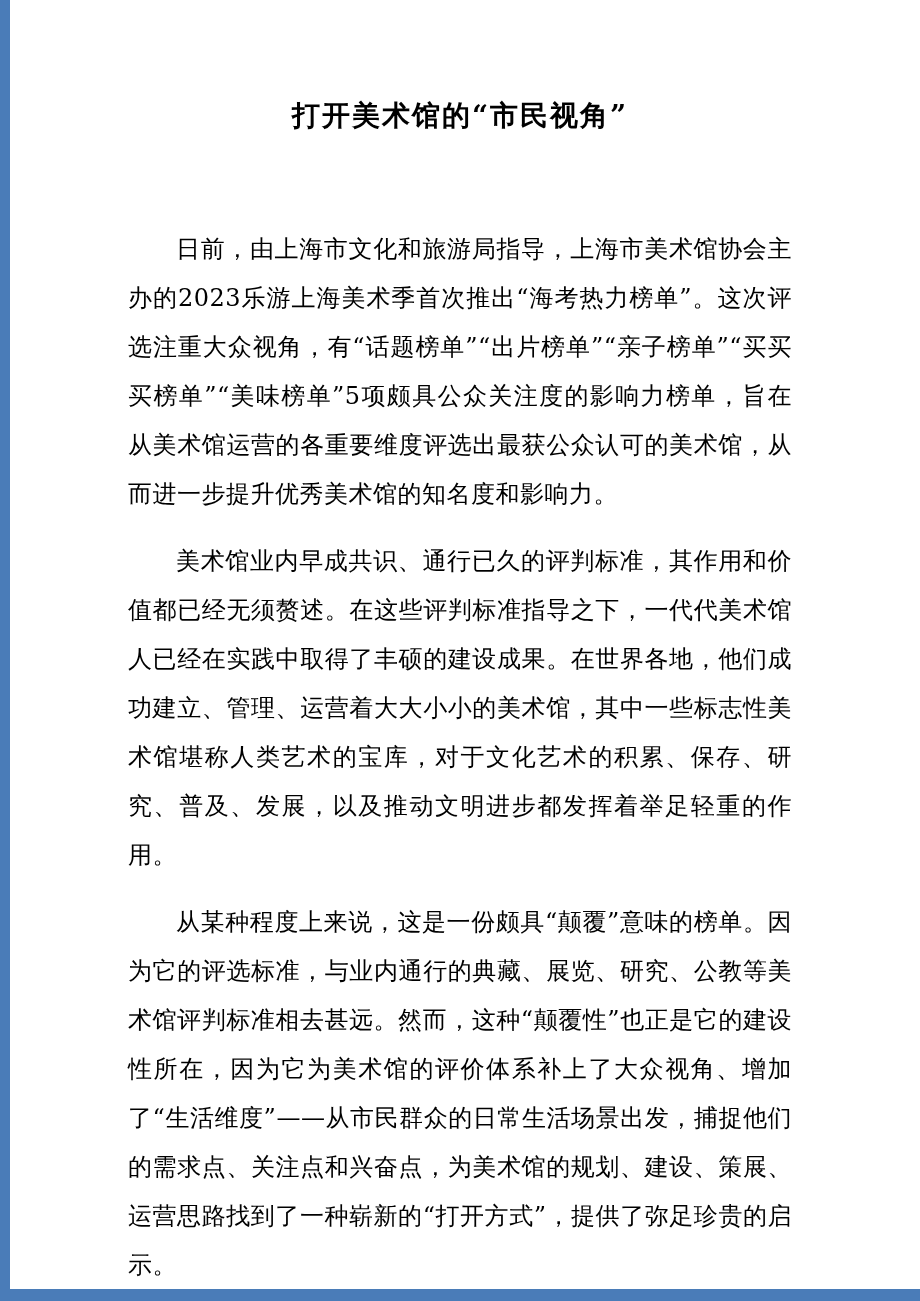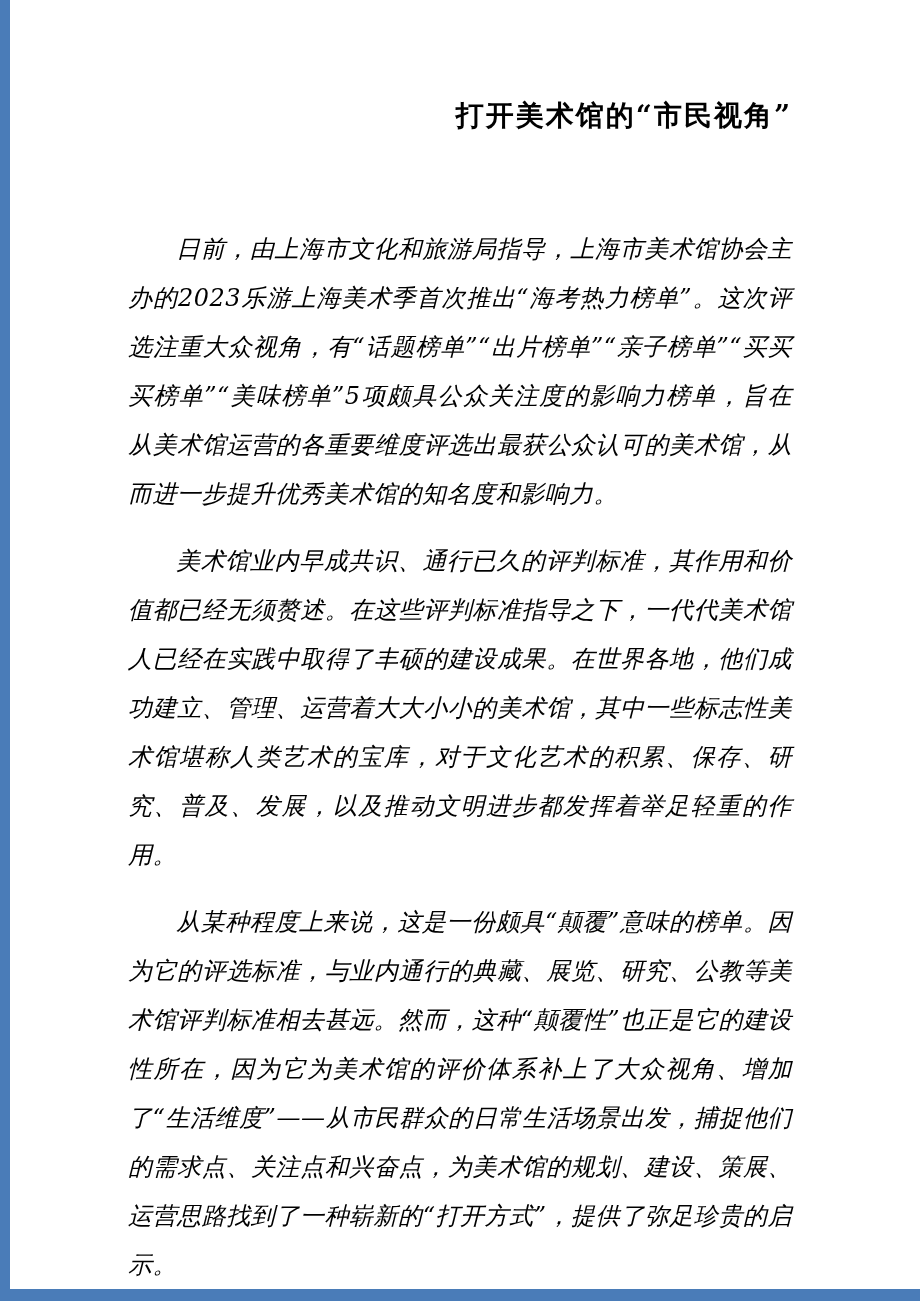--- a/index.html
+++ b/index.html
@@ -37,29 +37,28 @@
       background: var(--accent, #4a7cb8);
     }
     .content {
       position: absolute;
       left: 128px;
       top: 0;
       width: 664px;
     }
     .doc-title {
       margin: 96px 0 0 0;
-      text-align: right;
+      text-align: center;
       font-size: 28px;
       font-weight: bold;
       letter-spacing: 2px;
       line-height: 1.4;
     }
     .body-text {
       margin-top: 90px;
-      font-style: italic;
     }
     .body-text p {
       margin: 0 0 18px 0;
       font-size: 24px;
       line-height: 49px;
       letter-spacing: 0.5px;
       text-indent: 2em;
       text-align: justify;
       text-justify: inter-character;
     }

